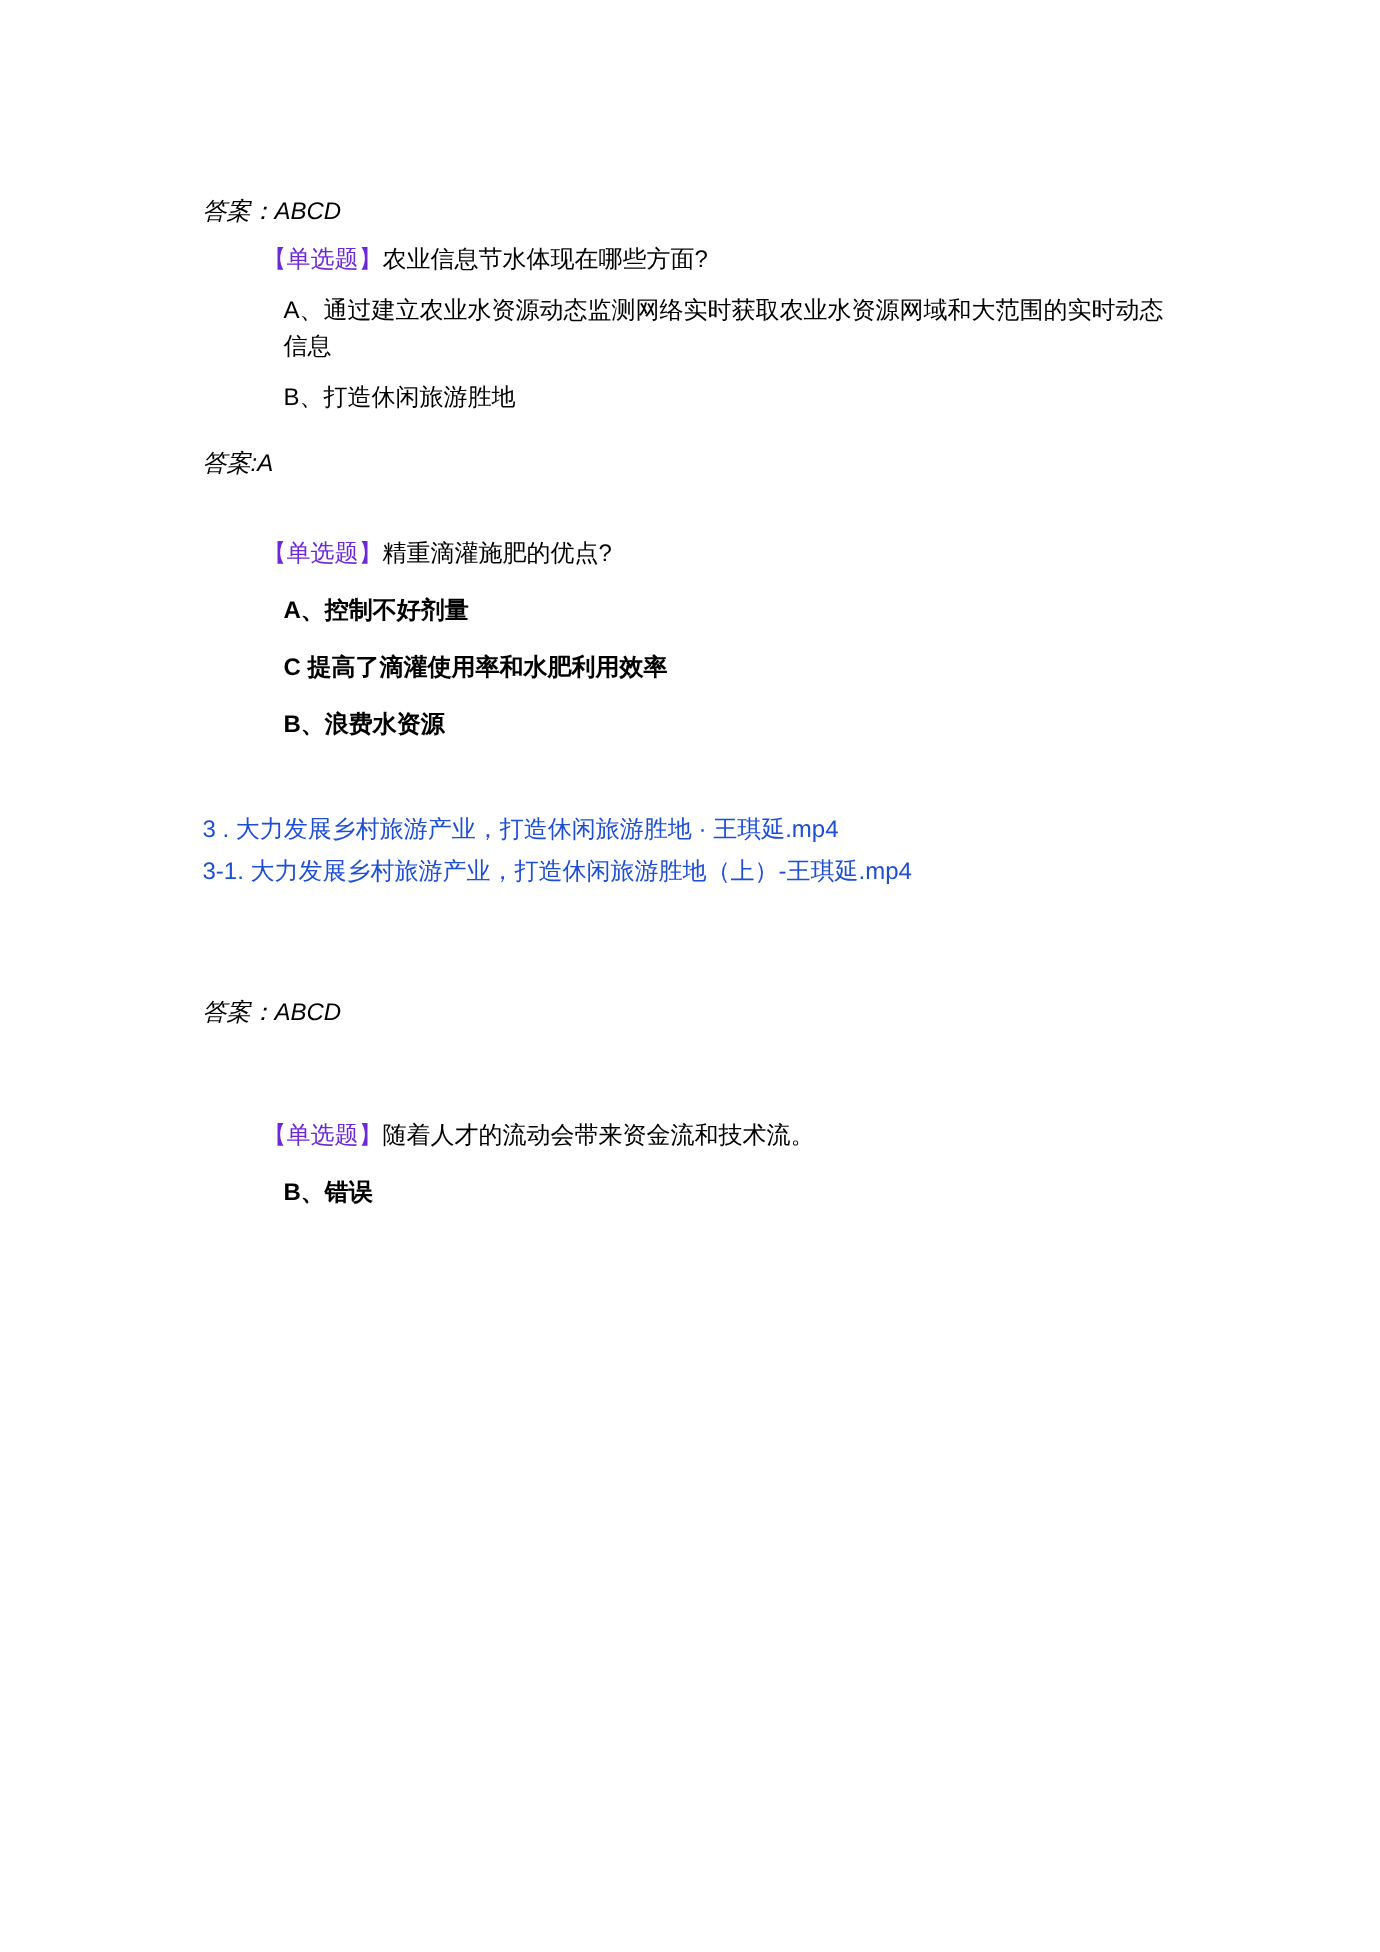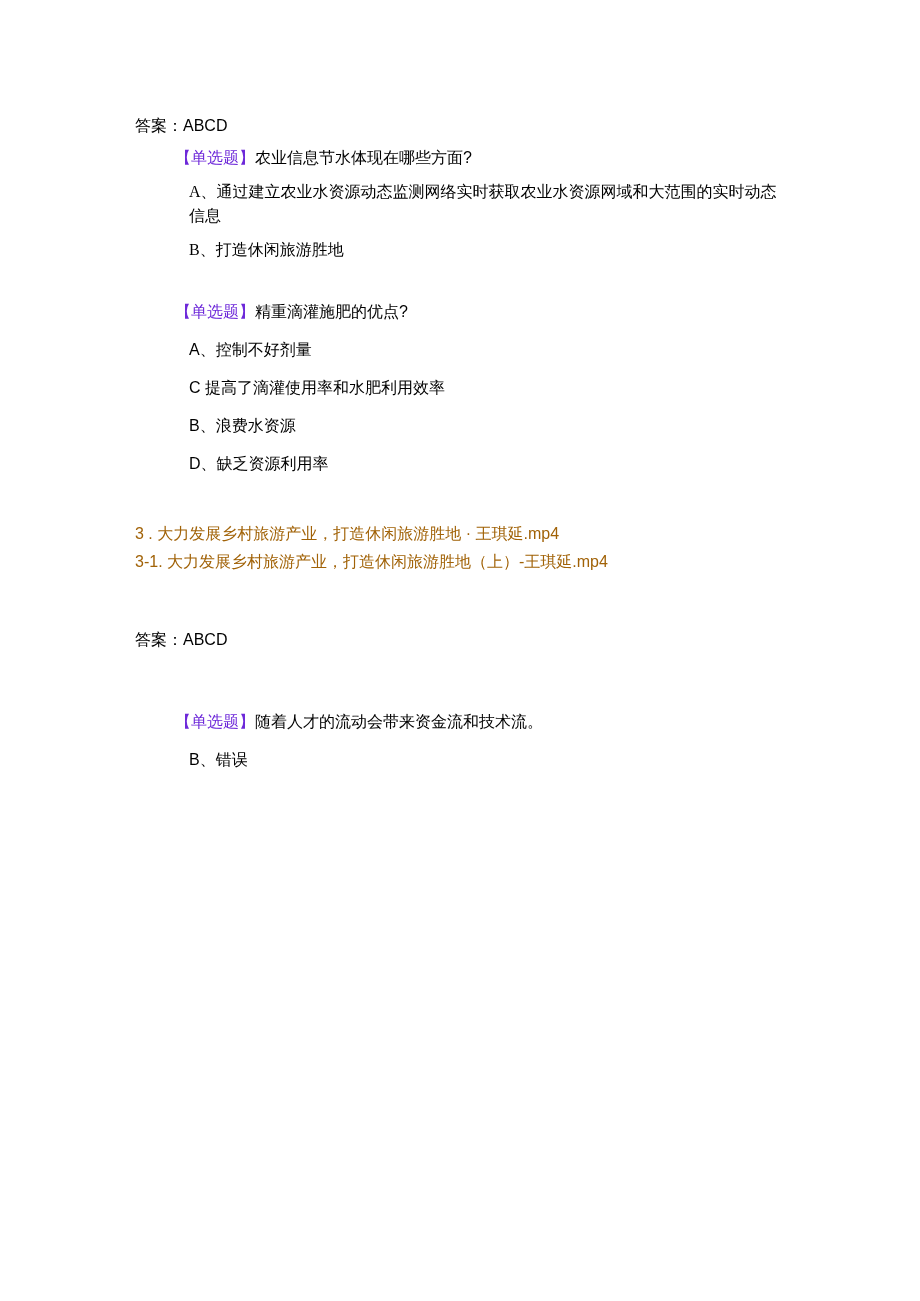--- a/index.html
+++ b/index.html
@@ -11,41 +11,42 @@
     color: #000000;
     line-height: 1.5;
   }
   .page {
     width: 920px;
     min-height: 1301px;
     padding: 110px 135px 0 135px;
     box-sizing: border-box;
   }
   .answer-line {
-    margin: 4px 0 8px 0;
+    margin: 20px 0 8px 0;
+    font-style: italic;
   }
   .question-block {
     margin-left: 40px;
     margin-bottom: 8px;
   }
   .tag-single, .tag-multi {
     color: #6d28d9;
   }
   .options {
     margin-top: 10px;
   }
   .option {
     margin: 14px 0 14px 14px;
+    font-weight: bold;
   }
   .option-tight {
     margin: 10px 0 10px 14px;
-    font-family: Liberation Serif, serif;
   }
   .link-line {
-    color: #a16207;
+    color: #1d4ed8;
     margin: 4px 0;
   }
   .section-gap {
     height: 28px;
   }
   .section-gap-lg {
     height: 50px;
   }
 </style>
 </head>
@@ -55,30 +56,30 @@
 
   <div class="answer-line">答案：ABCD</div>
 
   <div class="question-block">
     <span class="tag-single">【单选题】</span><span>农业信息节水体现在哪些方面?</span>
     <div class="options">
       <div class="option-tight">A、通过建立农业水资源动态监测网络实时获取农业水资源网域和大范围的实时动态信息</div>
       <div class="option-tight">B、打造休闲旅游胜地</div>
     </div>
   </div>
+  <div class="answer-line">答案:A</div>
 
   <div class="section-gap"></div>
 
   <div class="question-block">
     <span class="tag-single">【单选题】</span><span>精重滴灌施肥的优点?</span>
     <div class="options">
       <div class="option">A、控制不好剂量</div>
       <div class="option">C 提高了滴灌使用率和水肥利用效率</div>
       <div class="option">B、浪费水资源</div>
-      <div class="option">D、缺乏资源利用率</div>
     </div>
   </div>
 
   <div class="section-gap"></div>
 
   <div class="link-line">3 . 大力发展乡村旅游产业，打造休闲旅游胜地 · 王琪延.mp4</div>
   <div class="link-line">3-1. 大力发展乡村旅游产业，打造休闲旅游胜地（上）-王琪延.mp4</div>
 
   <div class="section-gap"></div>
 

